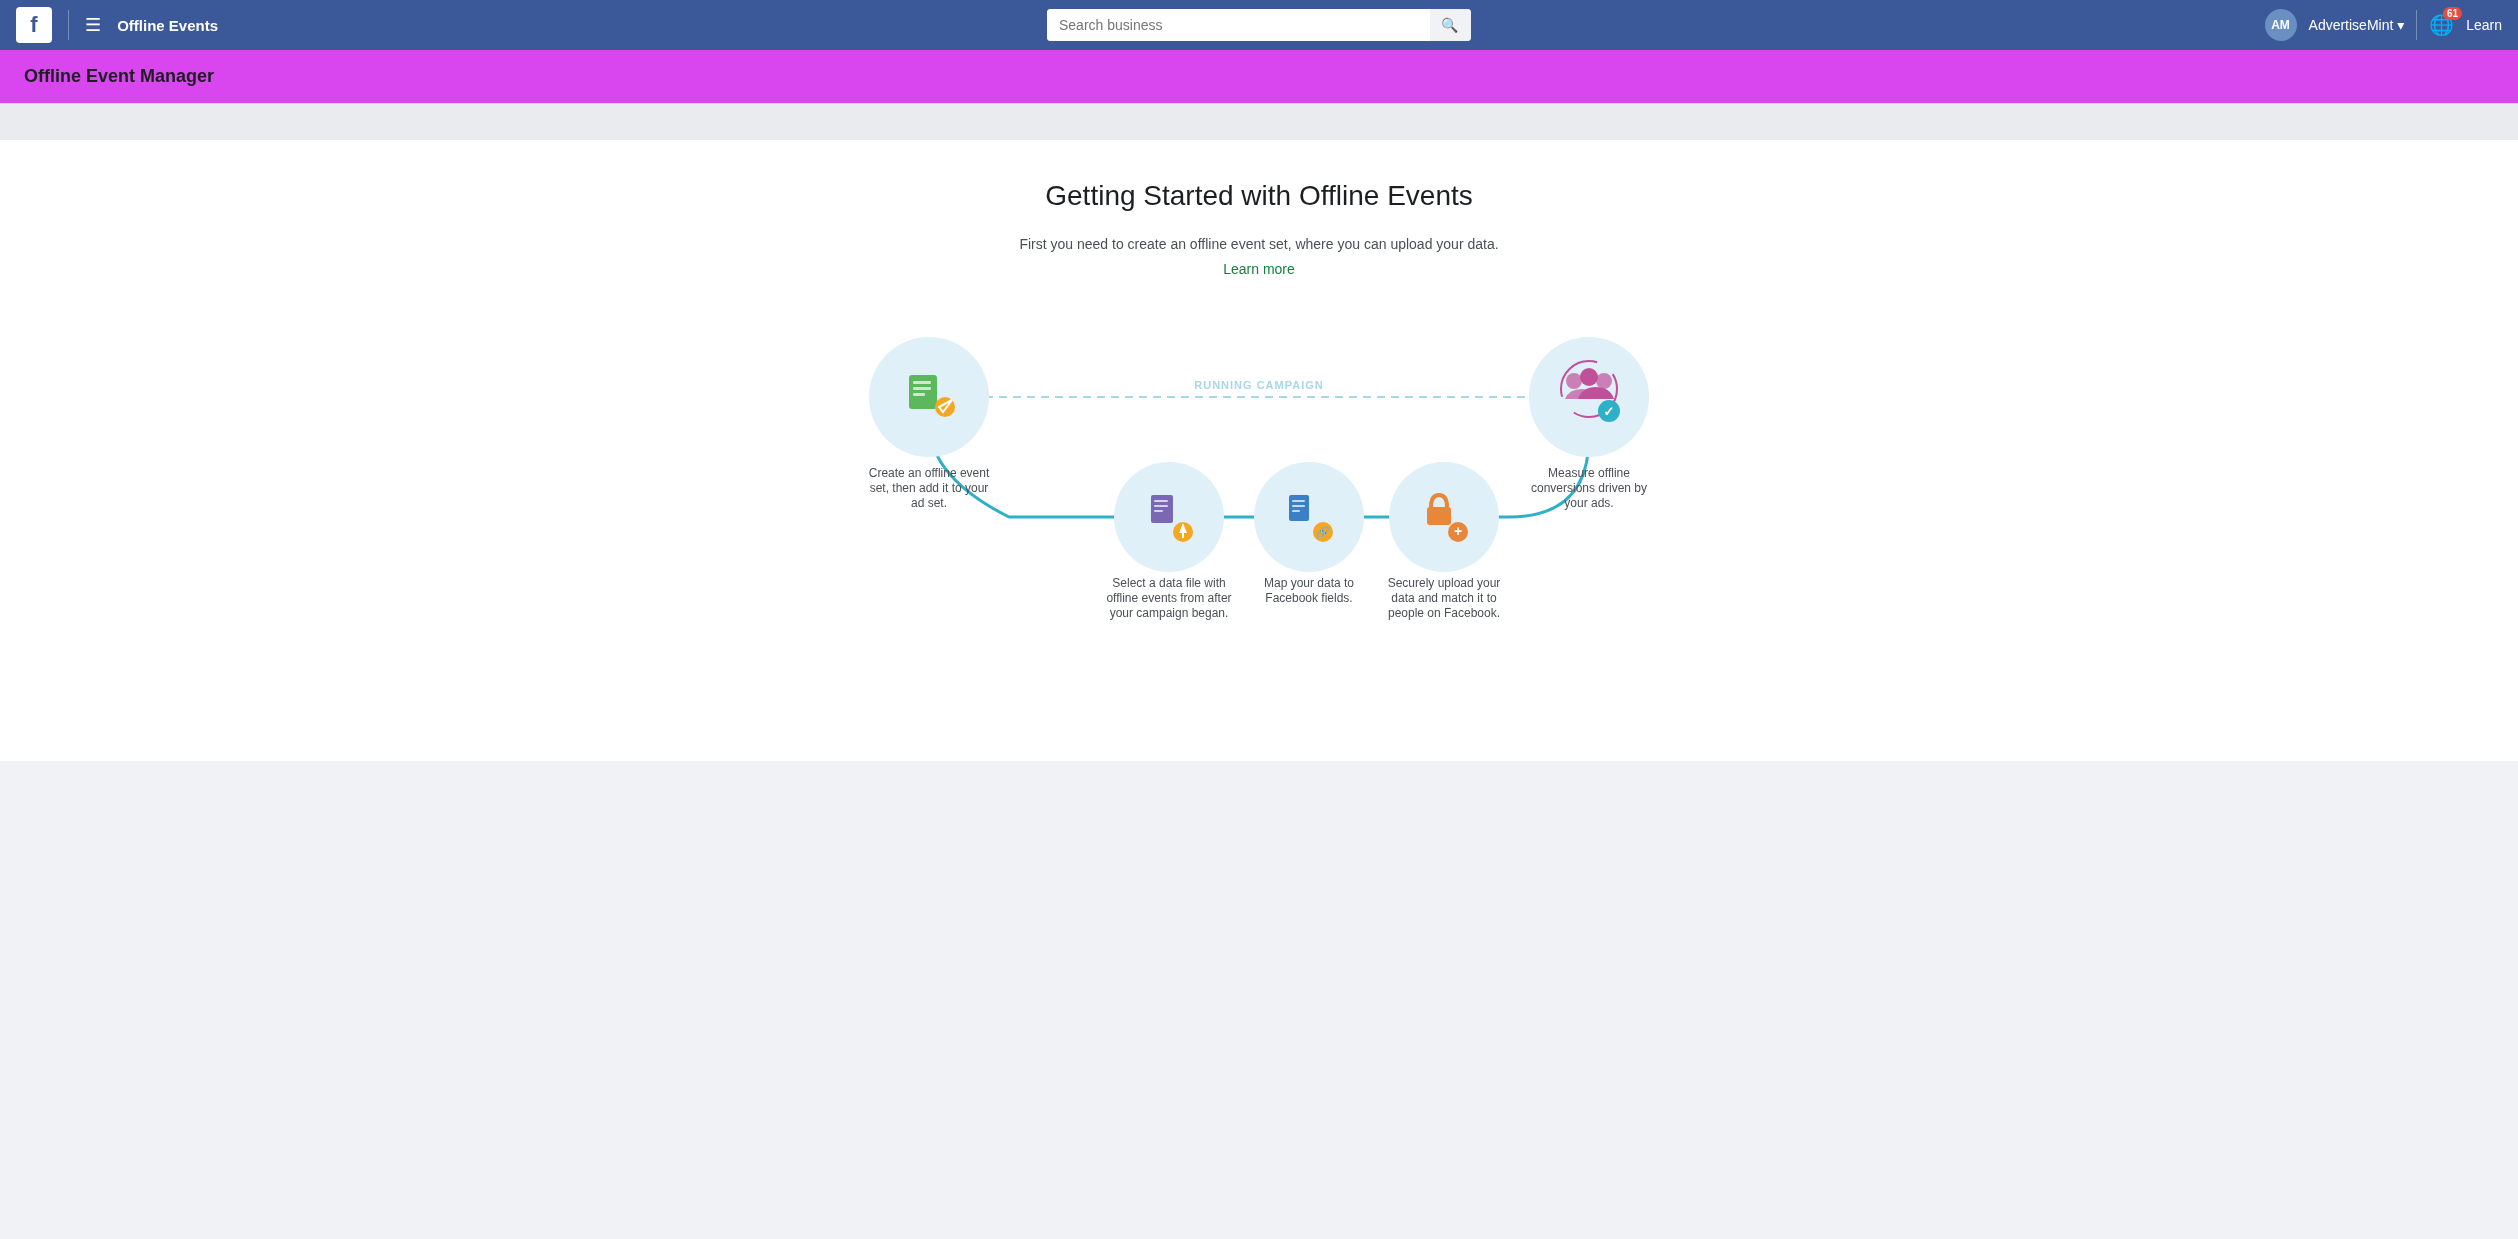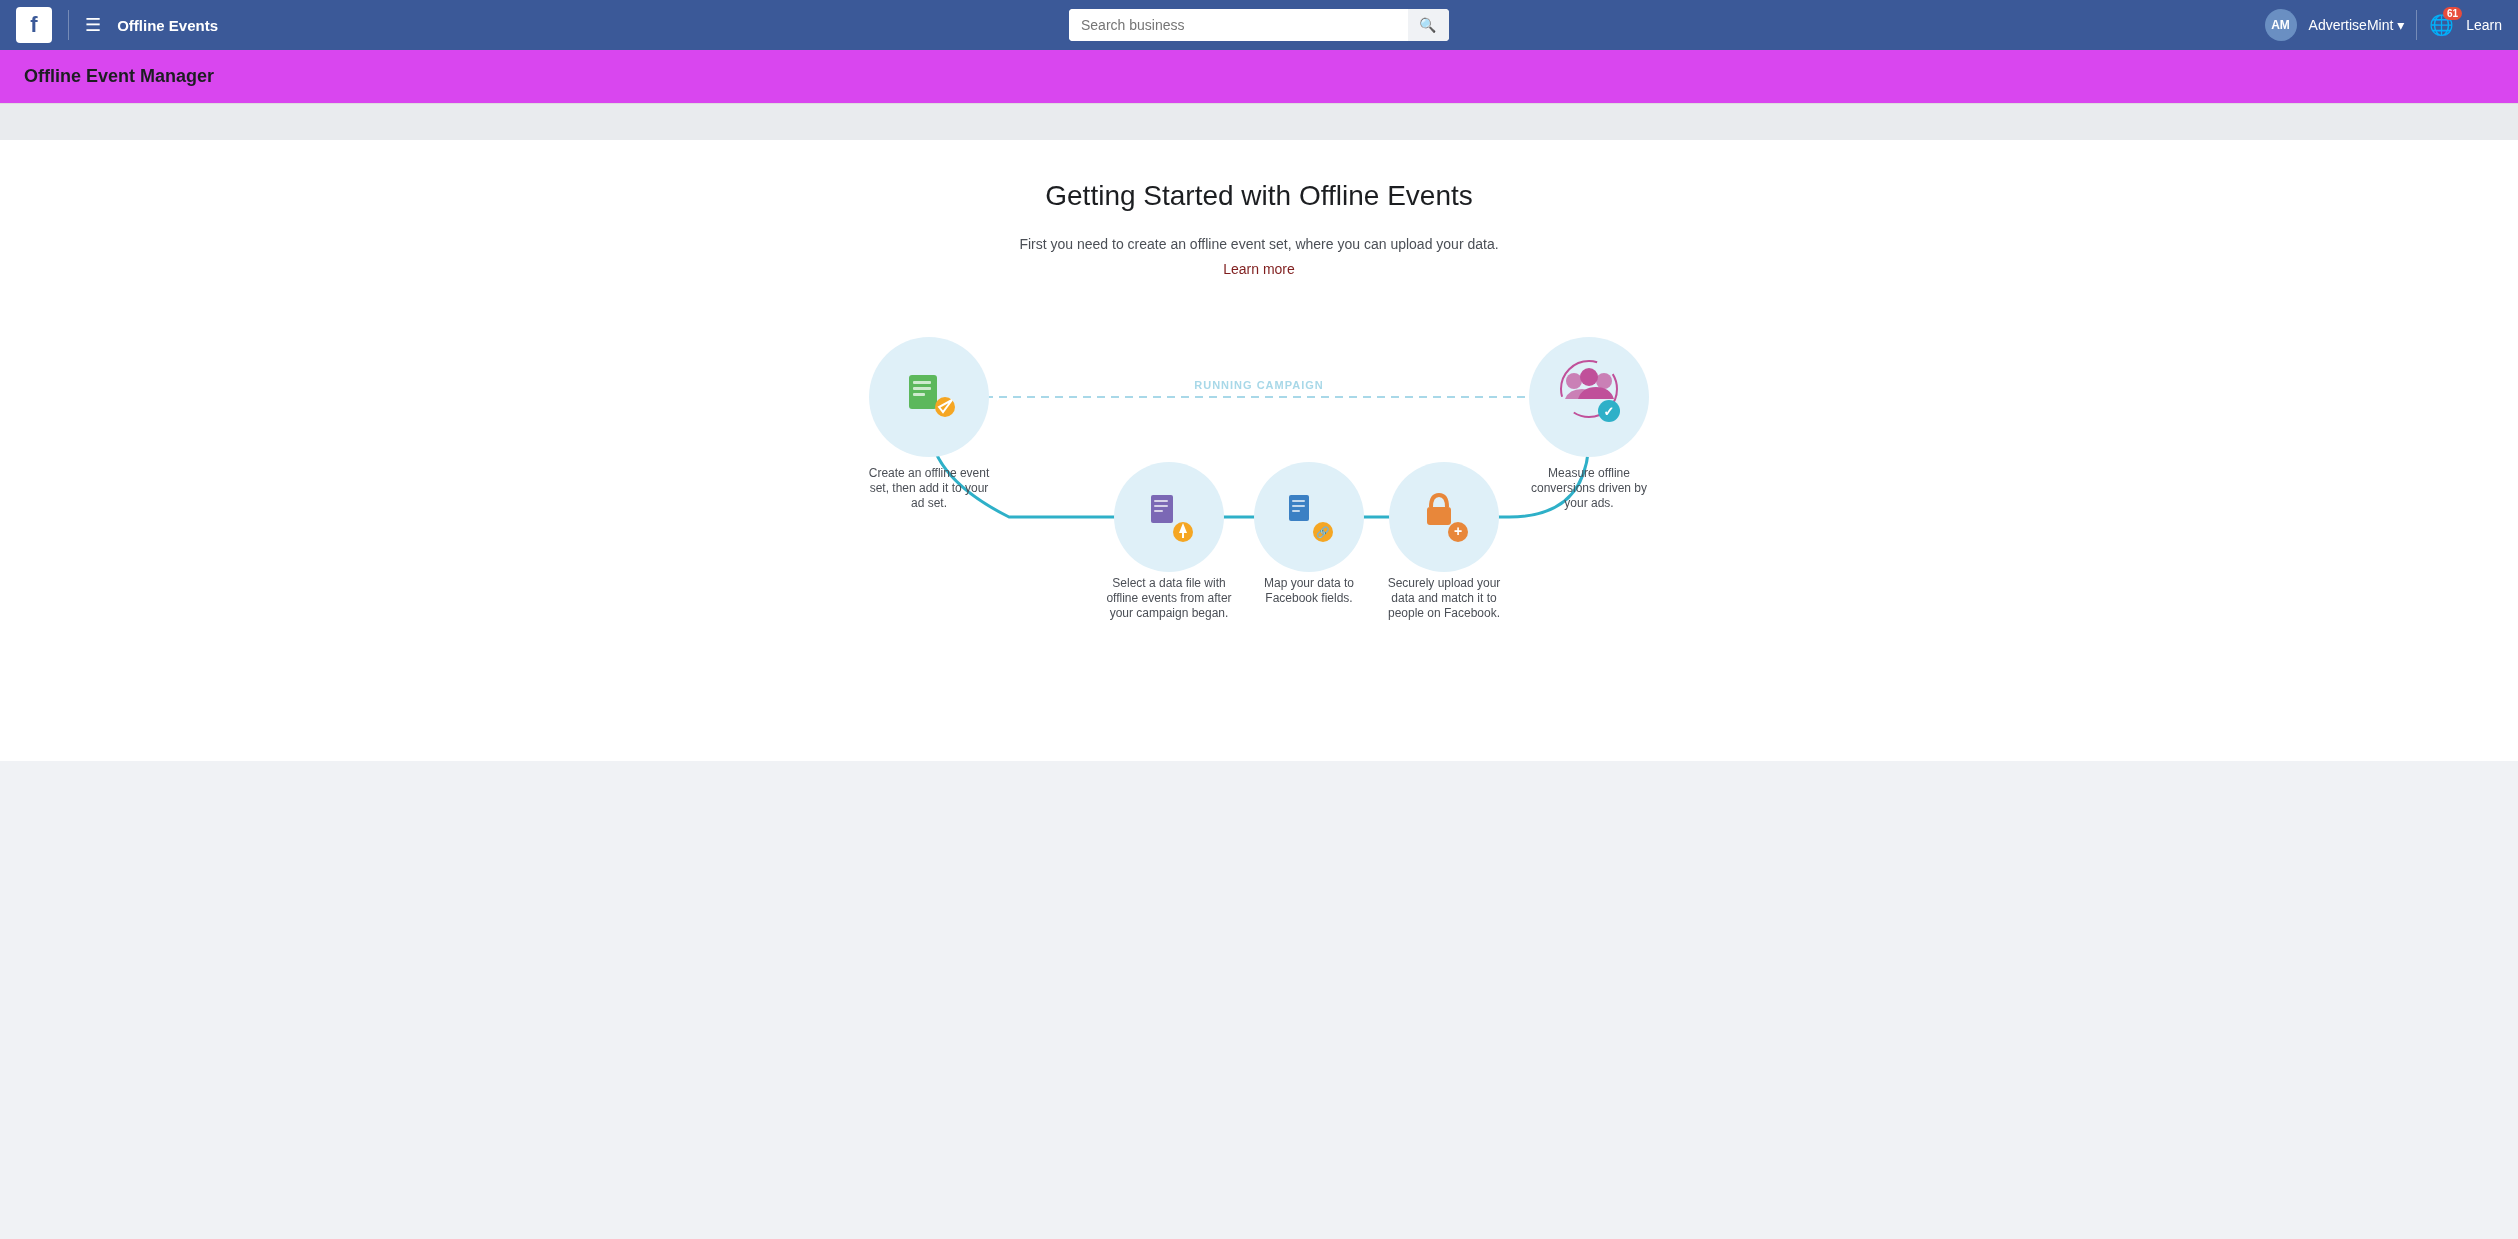--- a/index.html
+++ b/index.html
@@ -27,21 +27,21 @@
       width: 1px; height: 30px; background: rgba(255,255,255,0.3); margin: 0 4px;
     }
     .header-title {
       color: white; font-size: 15px; font-weight: 600;
     }
     .header-menu-icon {
       color: white; font-size: 18px; cursor: pointer; margin-right: 4px;
     }
     .header-search {
       position: absolute; left: 50%; transform: translateX(-50%);
-      width: 380px;
+      width: 424px;
       display: flex; align-items: center;
       background: white; border-radius: 4px; overflow: hidden;
     }
     .header-search input {
       border: none; outline: none; padding: 8px 12px; font-size: 14px; flex: 1;
       color: #333;
     }
     .search-btn {
       background: #f0f2f5; border: none; padding: 8px 12px; cursor: pointer;
       color: #666; font-size: 14px;
@@ -102,21 +102,21 @@
     .content-desc {
       max-width: 620px; margin: 0 auto 12px;
       font-size: 14px; color: #4b4f56; line-height: 1.5;
     }
 
     .content-sub {
       font-size: 14px; color: #4b4f56; margin-bottom: 8px;
     }
 
     .learn-more {
-      color: #7f1d1d; font-size: 14px; text-decoration: none; display: inline-block;
+      color: #15803d; font-size: 14px; text-decoration: none; display: inline-block;
       margin-bottom: 40px;
     }
 
     
     .diagram-svg-container {
       width: 100%;
       max-width: 900px;
       margin: 0 auto 40px;
       position: relative;
     }

